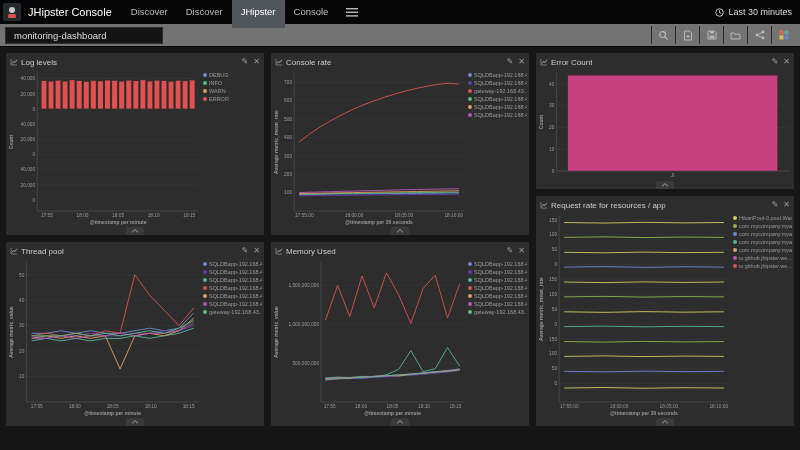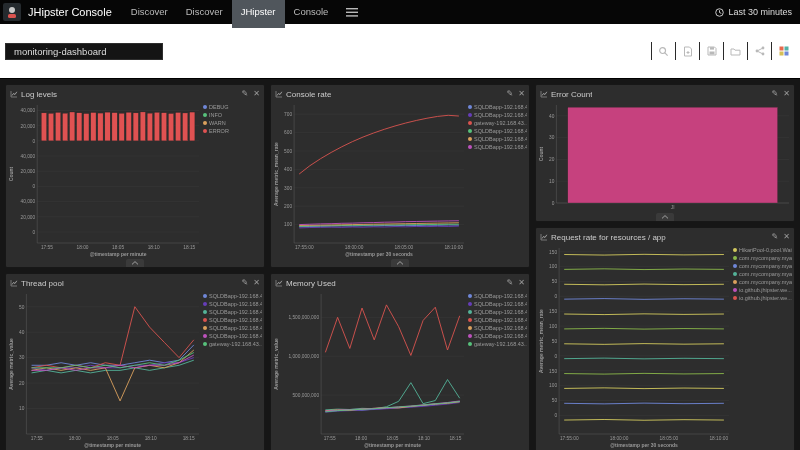--- a/index.html
+++ b/index.html
@@ -7,21 +7,21 @@
   
   .topbar{height:24px;background:#060606;display:flex;align-items:center;}
   .logo-box{width:24px;height:24px;display:flex;align-items:center;justify-content:center;cursor:pointer;}
   .app-title{color:#fff;font-size:11px;padding:0 10px 0 4px;white-space:nowrap;}
   .nav{display:flex;height:24px;}
   .nav-item{color:#bbb;font-size:9.5px;padding:0 9px;height:28px;line-height:24px;cursor:pointer;white-space:nowrap;}
   .nav-item.active{background:#50565c;color:#fff;}
   .menu-btn{padding:0 9px;display:flex;align-items:center;cursor:pointer;height:24px;}
   .time-box{margin-left:auto;display:flex;align-items:center;gap:4px;color:#ddd;font-size:9px;padding-right:8px;cursor:pointer;}
   
-  .toolbar{height:22px;background:#ffffff;display:flex;align-items:center;padding:16px 5px;border-bottom:1px solid #000;}
+  .toolbar{height:22px;background:#737373;display:flex;align-items:center;padding:0 5px;border-bottom:1px solid #000;}
   .dash-name{color:#ddd;font-size:9.5px;background:#141414;border:1px solid #2e2e2e;
     padding:0 8px;min-width:140px;height:15px;line-height:15px;cursor:text;}
   .toolbar-actions{margin-left:auto;display:flex;}
   .tool-btn{width:23px;height:18px;display:flex;align-items:center;justify-content:center;
     border-left:1px solid #2a2a2a;cursor:pointer;}
   
   .content{display:flex;gap:5px;padding:5px;align-items:flex-start;}
   .col{flex:1;display:flex;flex-direction:column;gap:5px;min-width:0;}
   .panel{background:#2d2d2d;border:1px solid #171717;border-radius:2px;display:flex;flex-direction:column;min-width:0;}
   .h182{height:182px}.h184{height:184px}.h136{height:136px}.h230{height:230px}

